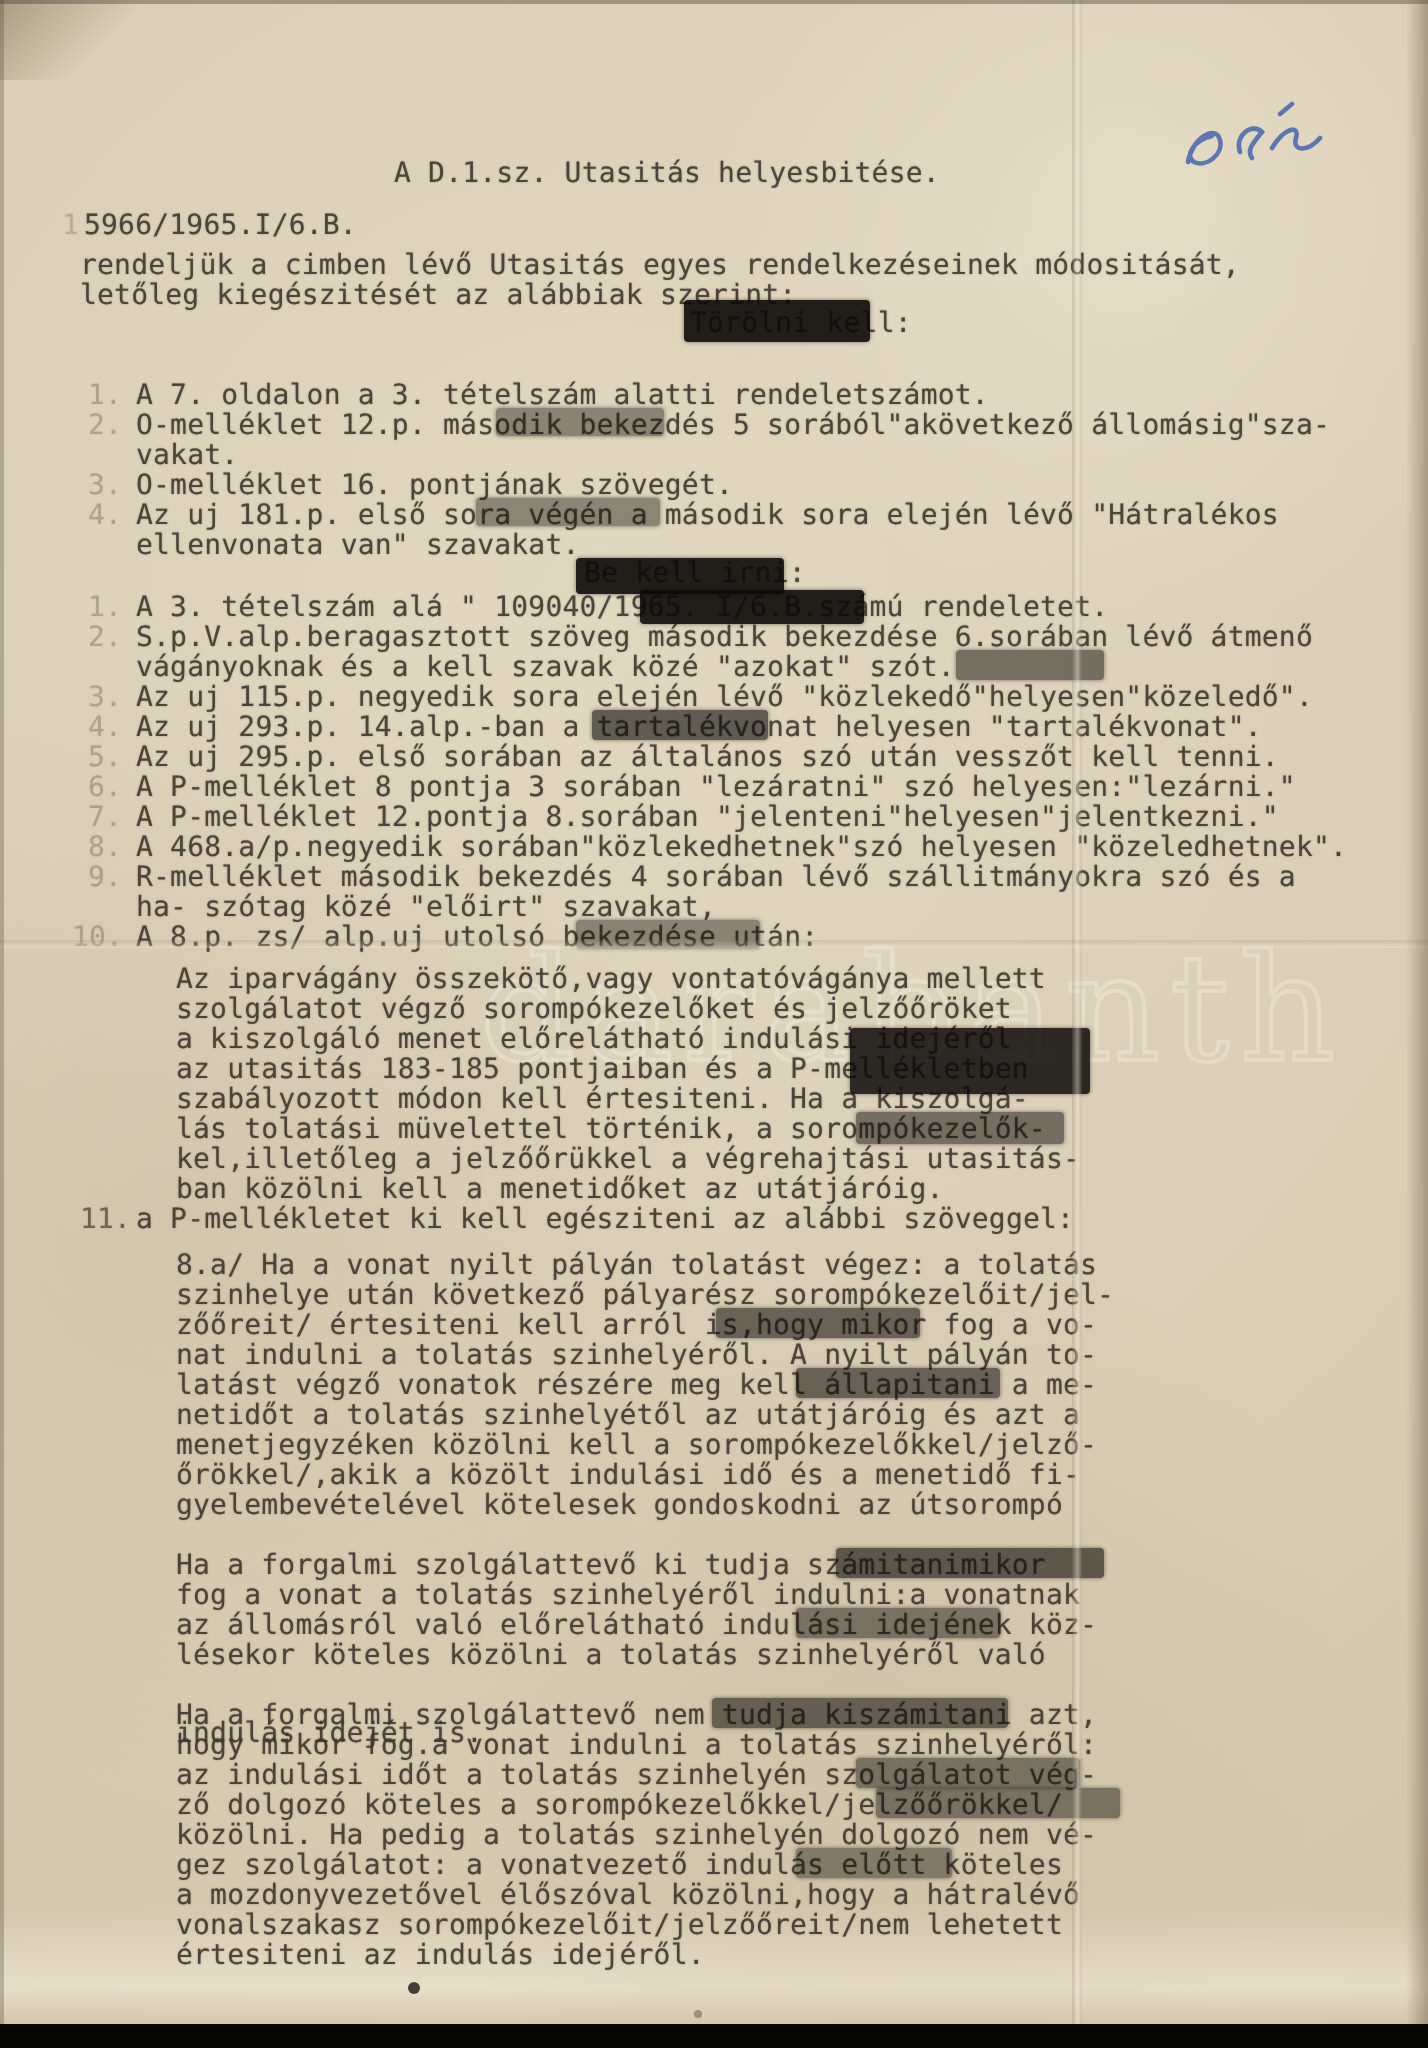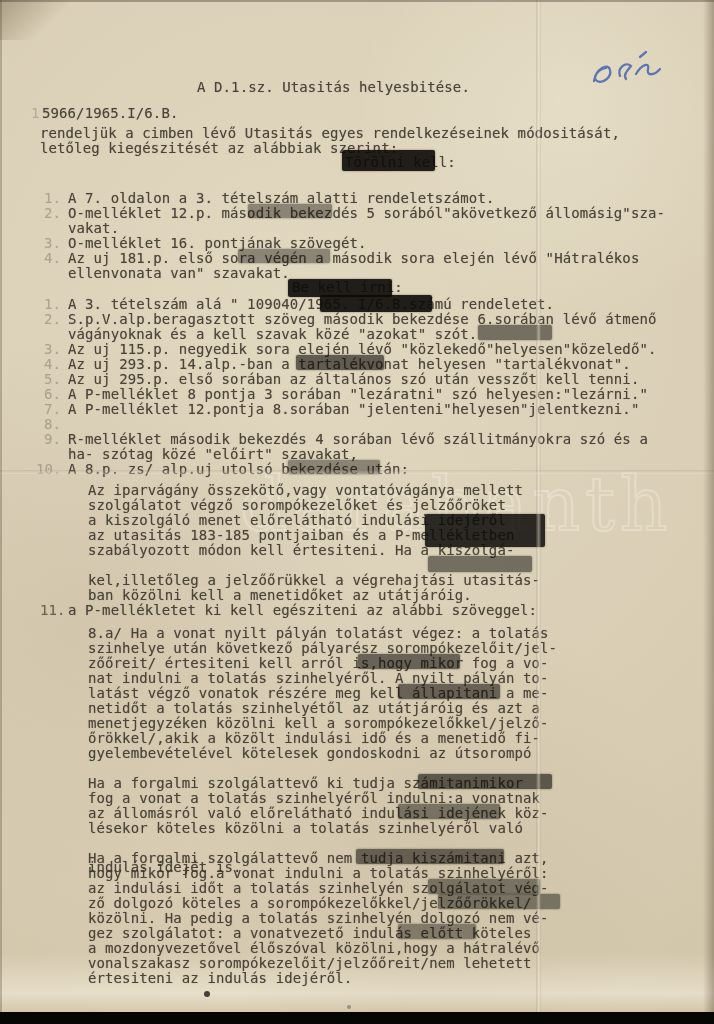--- a/index.html
+++ b/index.html
@@ -79,31 +79,33 @@
   <div class="ln" style="left:68px;top:342px">Az uj 115.p. negyedik sora elején lévő "közlekedő"helyesen"közeledő".</div>
   <div class="ln num" style="left:44px;top:357px">4.</div>
   <div class="ln" style="left:68px;top:357px">Az uj 293.p. 14.alp.-ban a tartalékvonat helyesen "tartalékvonat".</div>
   <div class="ln num" style="left:44px;top:372px">5.</div>
   <div class="ln" style="left:68px;top:372px">Az uj 295.p. első sorában az általános szó után vesszőt kell tenni.</div>
   <div class="ln num" style="left:44px;top:387px">6.</div>
   <div class="ln" style="left:68px;top:387px">A P-melléklet 8 pontja 3 sorában "lezáratni" szó helyesen:"lezárni."</div>
   <div class="ln num" style="left:44px;top:402px">7.</div>
   <div class="ln" style="left:68px;top:402px">A P-melléklet 12.pontja 8.sorában "jelenteni"helyesen"jelentkezni."</div>
   <div class="ln num" style="left:44px;top:417px">8.</div>
+  <div class="ln" style="left:68px;top:417px">A 468.a/p.negyedik sorában"közlekedhetnek"szó helyesen "közeledhetnek".</div>
   <div class="ln num" style="left:44px;top:432px">9.</div>
   <div class="ln" style="left:68px;top:432px">R-melléklet második bekezdés 4 sorában lévő szállitmányokra szó és a</div>
   <div class="ln" style="left:68px;top:447px">ha- szótag közé "előirt" szavakat,</div>
   <div class="ln num" style="left:36px;top:462px">10.</div>
   <div class="ln" style="left:68px;top:462px">A 8.p. zs/ alp.uj utolsó bekezdése után:</div>
 
   <div class="ln" style="left:88px;top:483px">Az iparvágány összekötő,vagy vontatóvágánya mellett</div>
   <div class="ln" style="left:88px;top:498px">szolgálatot végző sorompókezelőket és jelzőőröket</div>
   <div class="ln" style="left:88px;top:513px">a kiszolgáló menet előrelátható indulási idejéről</div>
   <div class="ln" style="left:88px;top:528px">az utasitás 183-185 pontjaiban és a P-mellékletben</div>
   <div class="ln" style="left:88px;top:543px">szabályozott módon kell értesiteni. Ha a kiszolgá-</div>
+  <div class="ln" style="left:88px;top:558px">lás tolatási müvelettel történik, a sorompókezelők-</div>
   <div class="ln" style="left:88px;top:573px">kel,illetőleg a jelzőőrükkel a végrehajtási utasitás-</div>
   <div class="ln" style="left:88px;top:588px">ban közölni kell a menetidőket az utátjáróig.</div>
 
   <div class="ln semi" style="left:40px;top:603px">11.</div>
   <div class="ln" style="left:68px;top:603px">a P-mellékletet ki kell egésziteni az alábbi szöveggel:</div>
 
   <div class="ln" style="left:88px;top:626px">8.a/ Ha a vonat nyilt pályán tolatást végez: a tolatás</div>
   <div class="ln" style="left:88px;top:641px">szinhelye után következő pályarész sorompókezelőit/jel-</div>
   <div class="ln" style="left:88px;top:656px">zőőreit/ értesiteni kell arról is,hogy mikor fog a vo-</div>
   <div class="ln" style="left:88px;top:671px">nat indulni a tolatás szinhelyéről. A nyilt pályán to-</div>

